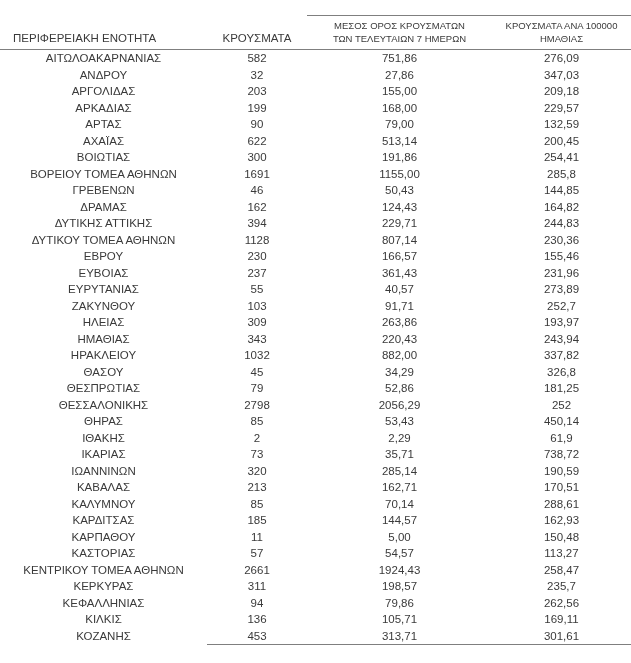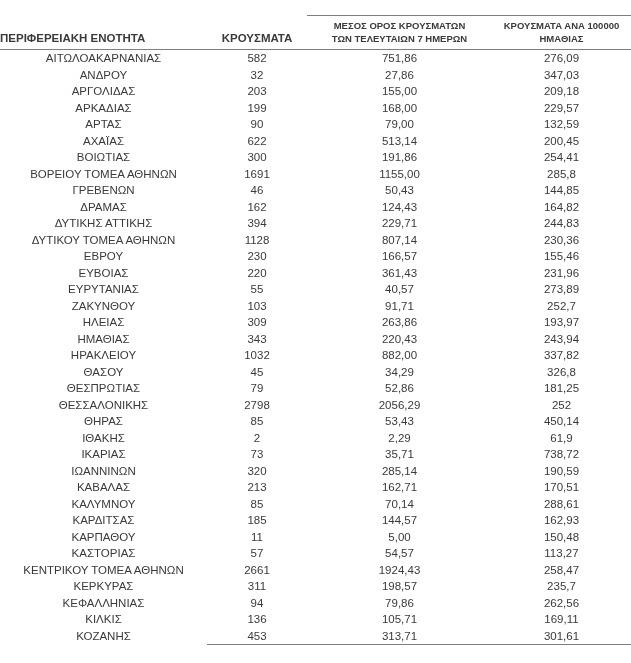--- a/index.html
+++ b/index.html
@@ -19,31 +19,32 @@
     border-collapse:collapse;
     table-layout:fixed;
     width:631px;
     margin-top:15px;
   }
   col.c1{width:207px}
   col.c2{width:100px}
   col.c3{width:185px}
   col.c4{width:139px}
   th{
-    font-weight:bold;
+    font-weight:normal;
     vertical-align:bottom;
     padding:3px 0 4px 0;
     border-bottom:1px solid var(--line);
     font-size:11.5px;
     line-height:13px;
     text-align:center;
     white-space:nowrap;
   }
   th.first{
     text-align:left;
+    padding-left:13px;
   }
   th.topline{
     border-top:1px solid var(--line);
     font-size:9.5px;
   }
   tbody td{
     font-size:11.5px;
     height:16.5px;
     line-height:16.5px;
     padding:0;
@@ -153,21 +154,21 @@
         <td>230,36</td>
       </tr>
       <tr>
         <td>ΕΒΡΟΥ</td>
         <td>230</td>
         <td>166,57</td>
         <td>155,46</td>
       </tr>
       <tr>
         <td>ΕΥΒΟΙΑΣ</td>
-        <td>220</td>
+        <td>237</td>
         <td>361,43</td>
         <td>231,96</td>
       </tr>
       <tr>
         <td>ΕΥΡΥΤΑΝΙΑΣ</td>
         <td>55</td>
         <td>40,57</td>
         <td>273,89</td>
       </tr>
       <tr>

